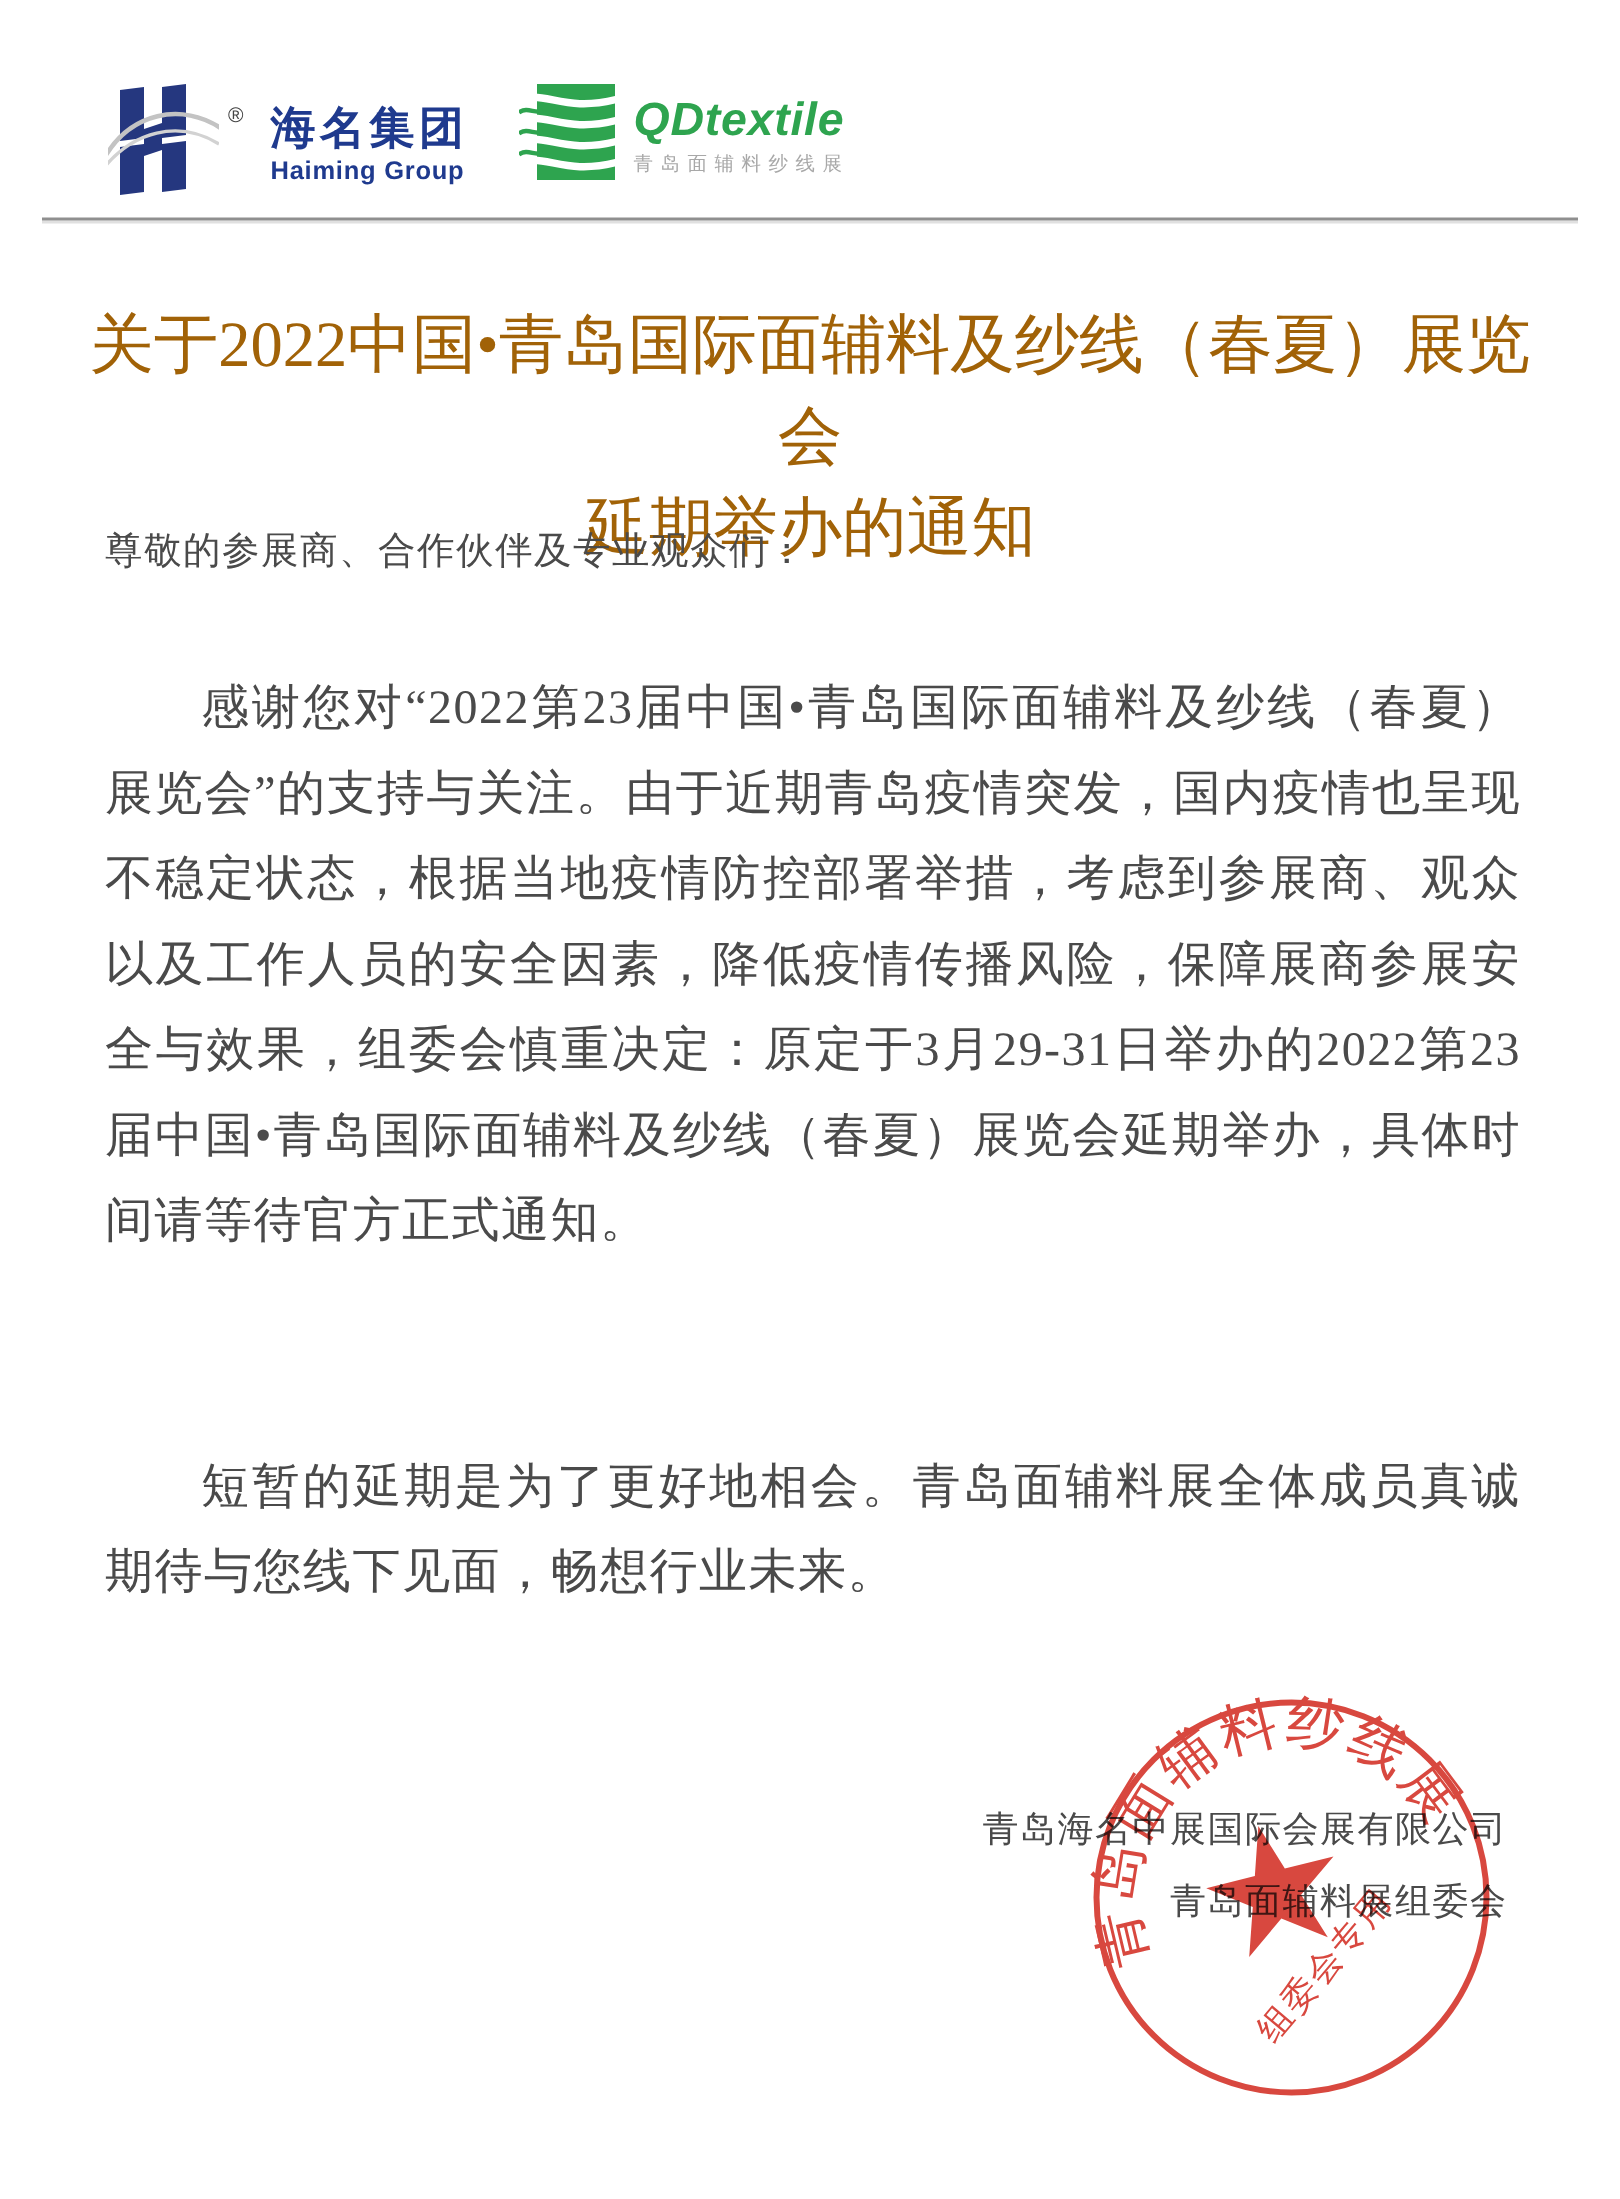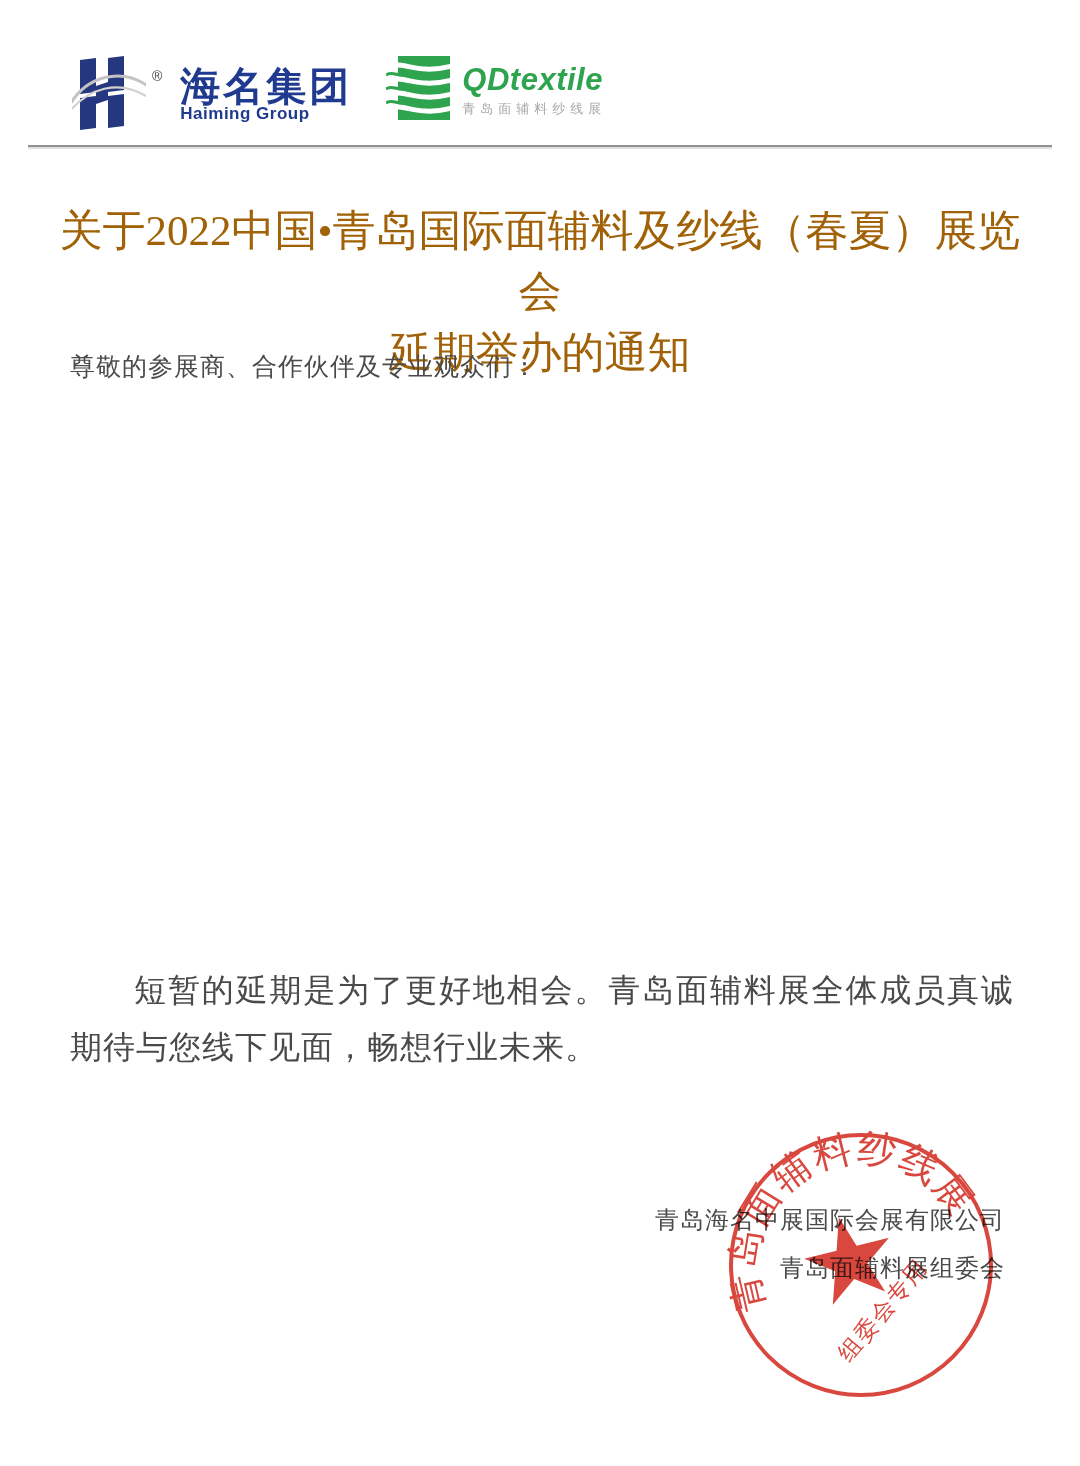--- a/index.html
+++ b/index.html
@@ -7,21 +7,21 @@
     position:relative;
     width:1080px;height:1466px;
     background:#ffffff;
     overflow:hidden;
     font-family:"Liberation Serif", serif;
   }
   
   .header{position:absolute;top:56px;left:72px;right:60px;display:flex;align-items:flex-start;gap:34px;}
   .logo{display:flex;align-items:center;gap:12px;}
   .haiming-text{display:flex;flex-direction:column;justify-content:center;margin-top:6px;}
-  .haiming-cn{font-family:"Liberation Sans", sans-serif;font-weight:bold;font-size:40px;letter-spacing:3px;color:#1f3a8e;line-height:34px;}
+  .haiming-cn{font-family:"Liberation Sans", sans-serif;font-weight:bold;font-size:30px;letter-spacing:3px;color:#1f3a8e;line-height:34px;}
   .haiming-en{font-family:"Liberation Sans", sans-serif;font-weight:bold;font-size:17px;color:#1f3a8e;line-height:22px;letter-spacing:0.5px;}
   .reg-mark{font-family:"Liberation Sans", sans-serif;font-size:14px;color:#444;position:relative;top:-18px;left:-6px;}
   .qd-text{display:flex;flex-direction:column;justify-content:center;margin-top:4px;}
   .qd-name{font-family:"Liberation Sans", sans-serif;font-weight:bold;font-size:31px;color:#2ea44f;line-height:33px;letter-spacing:0.5px;font-style:italic;}
   .qd-cn{font-family:"Liberation Sans", sans-serif;font-size:13px;color:#a8a8a8;letter-spacing:5px;margin-top:4px;}
   .divider{position:absolute;top:145px;left:28px;right:28px;height:2px;background:#8f8f8f;box-shadow:0 2px 0 #e0e0e0;}
   
   .title{
     position:absolute;top:200px;left:40px;right:40px;
     text-align:center;font-weight:normal;font-size:43px;line-height:61px;
@@ -93,20 +93,21 @@
         <span class="qd-cn">青岛面辅料纱线展</span>
       </div>
     </div>
   </div>
 
   <div class="divider"></div>
 
   <h1 class="title"><span>关于2022中国•青岛国际面辅料及纱线（春夏）展览会</span><br><span>延期举办的通知</span></h1>
 
   <p class="salutation">尊敬的参展商、合作伙伴及专业观众们：</p>
+  <p class="para para1">感谢您对“2022第23届中国•青岛国际面辅料及纱线（春夏）展览会”的支持与关注。由于近期青岛疫情突发，国内疫情也呈现不稳定状态，根据当地疫情防控部署举措，考虑到参展商、观众以及工作人员的安全因素，降低疫情传播风险，保障展商参展安全与效果，组委会慎重决定：原定于3月29-31日举办的2022第23届中国•青岛国际面辅料及纱线（春夏）展览会延期举办，具体时间请等待官方正式通知。</p>
   <p class="para para3">短暂的延期是为了更好地相会。青岛面辅料展全体成员真诚期待与您线下见面，畅想行业未来。</p>
 
   <div class="signature">
     <div>青岛海名中展国际会展有限公司</div>
     <div>青岛面辅料展组委会</div>
   </div>
 
   <svg class="stamp" viewBox="0 0 300 300">
     <defs>
       <path id="arcPath" d="M 46 150 A 104 104 0 1 1 254 150" fill="none"></path>

